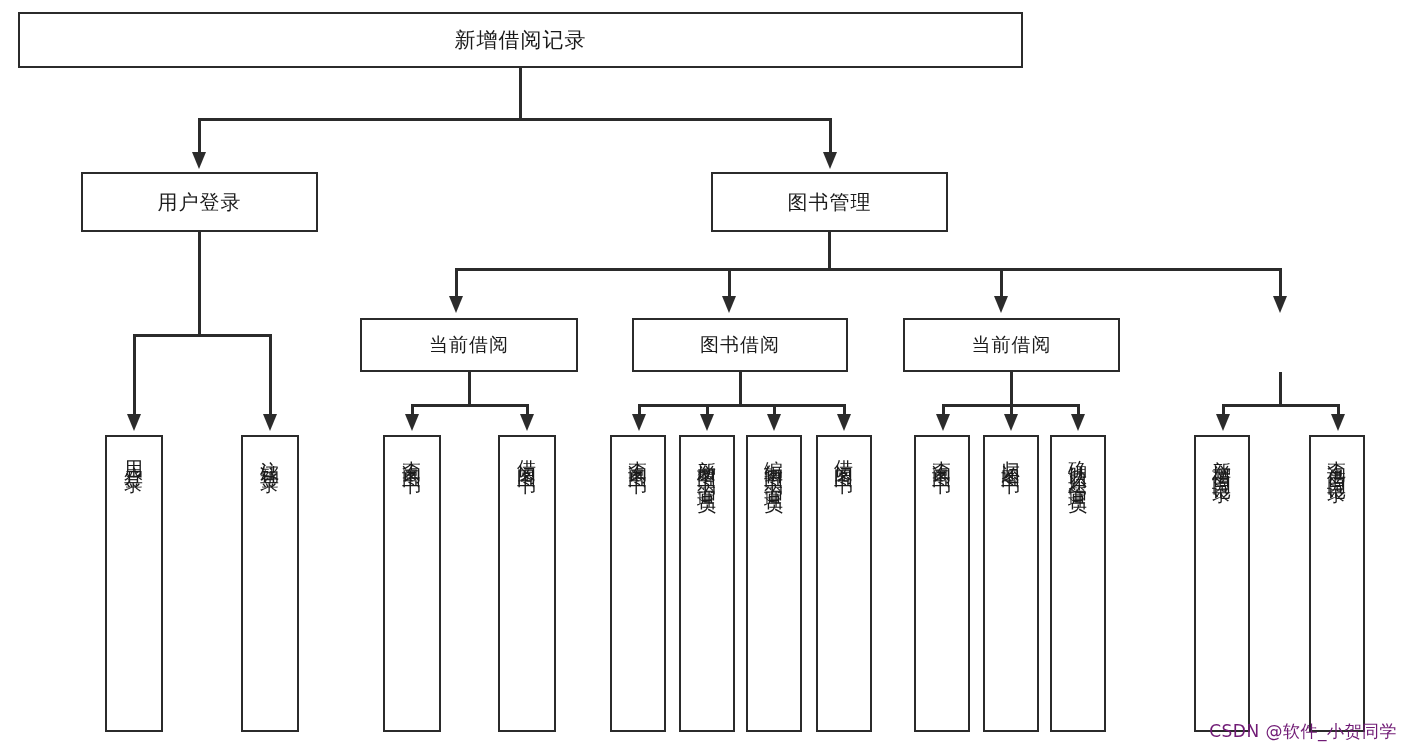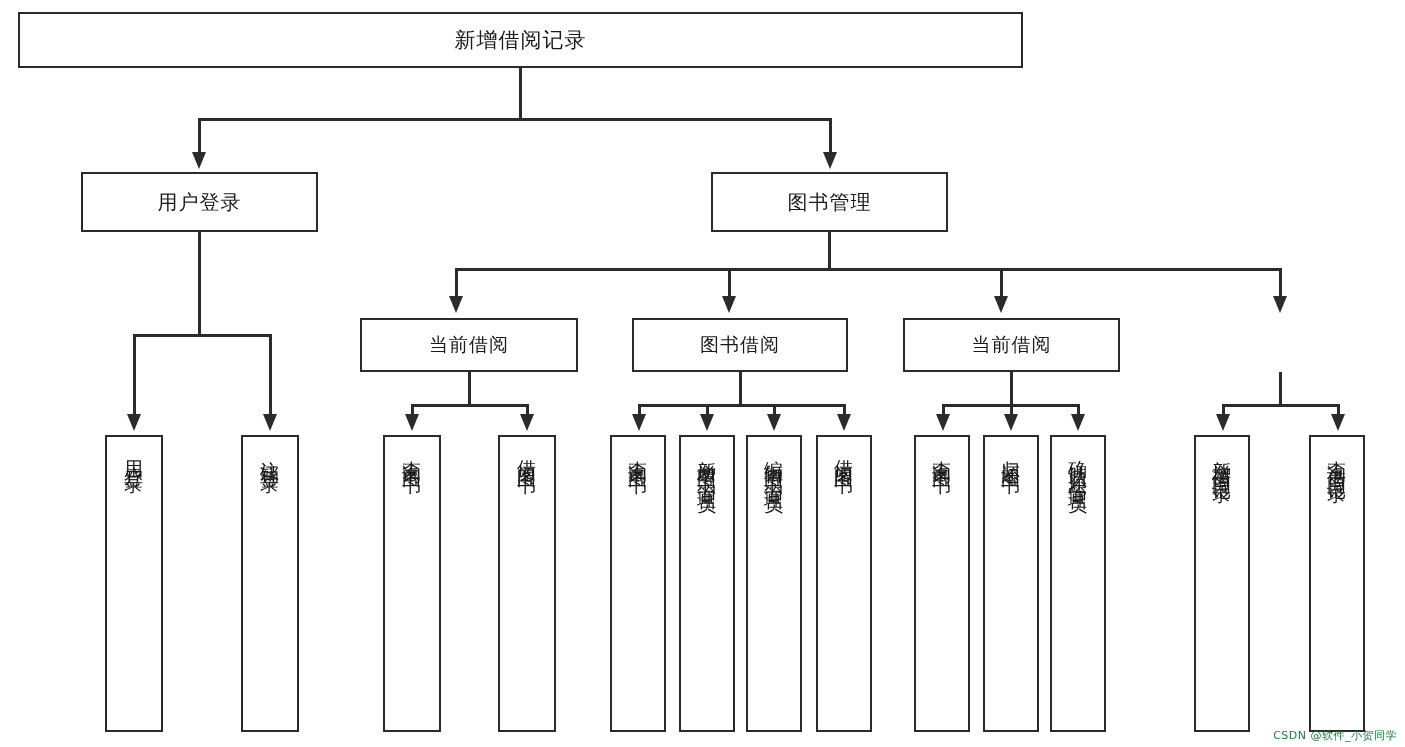--- a/index.html
+++ b/index.html
@@ -63,22 +63,22 @@
     width:0;height:0;
     border-left:7px solid transparent;
     border-right:7px solid transparent;
     border-top:17px solid #2b2b2b;
   }
   
   #watermark{
     position:absolute;
     right:8px;
     bottom:4px;
-    font-size:11px;
-    color:#15803d;
+    font-size:17px;
+    color:#701a75;
     letter-spacing:0.5px;
     user-select:none;
     pointer-events:none;
     white-space:nowrap;
   }
 </style>
 </head>
 <body>
 
 <div id="canvas">

